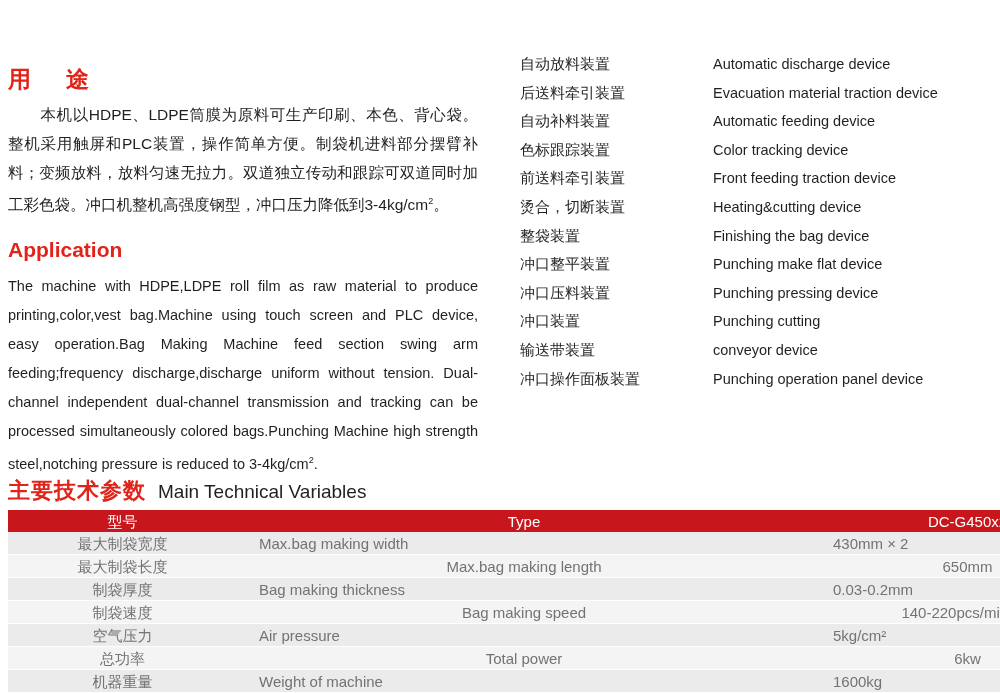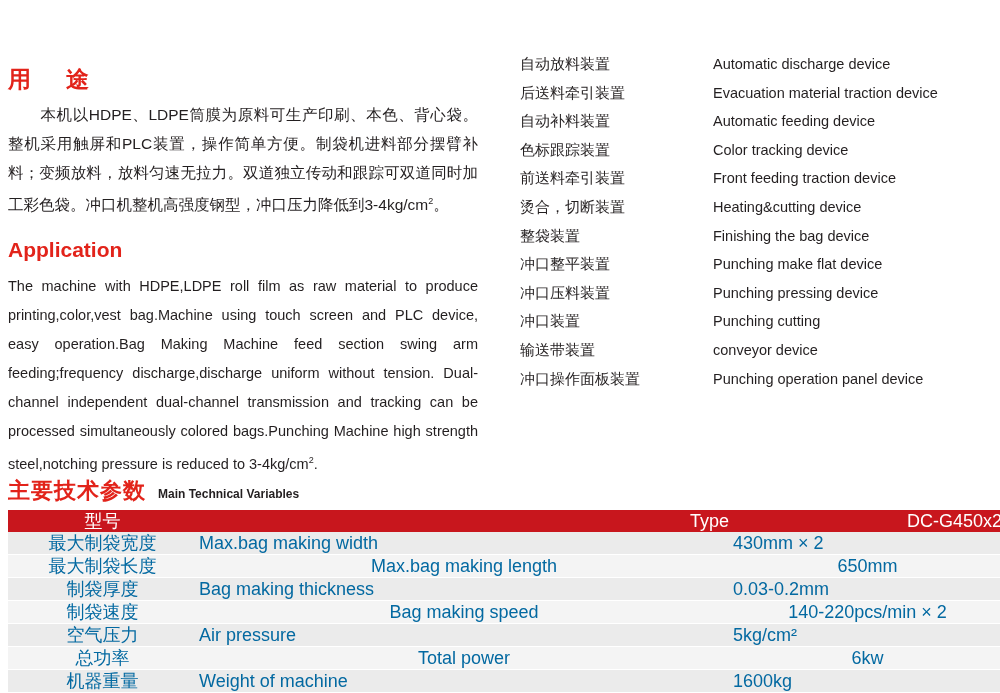--- a/index.html
+++ b/index.html
@@ -100,50 +100,50 @@
     white-space: nowrap;
   }
   .table-title .t-cn {
     color: #e2231a;
     font-size: 22px;
     font-weight: bold;
     letter-spacing: 1px;
   }
   .table-title .t-en {
     color: #231f20;
-    font-size: 12px;
-    font-weight: bold;
+    font-size: 19px;
+    font-weight: normal;
     margin-left: 12px;
   }
 
   table.specs {
     position: absolute;
     left: 8px;
     top: 510px;
     width: 984px;
     border-collapse: collapse;
     table-layout: fixed;
   }
   table.specs th, table.specs td {
-    font-size: 18px;
-    padding: 2px 2px;
+    font-size: 15px;
+    padding: 2px 22px;
     height: 18px;
     line-height: 15px;
     border: none;
   }
   table.specs thead th {
     background: #c8161d;
     color: #ffffff;
     font-weight: normal;
-    text-align: right;
+    text-align: center;
   }
   table.specs thead th.c1 { text-align: center; }
   table.specs tbody td {
     background: #ebebeb;
-    color: #0369a1;
+    color: #737373;
     margin-left: 36px;
   }
   table.specs tbody tr.alt td {
     background: #f4f4f4;
     text-align: center;
   }
   table.specs td.c1 {
     text-align: center;
     width: 185px;
   }

